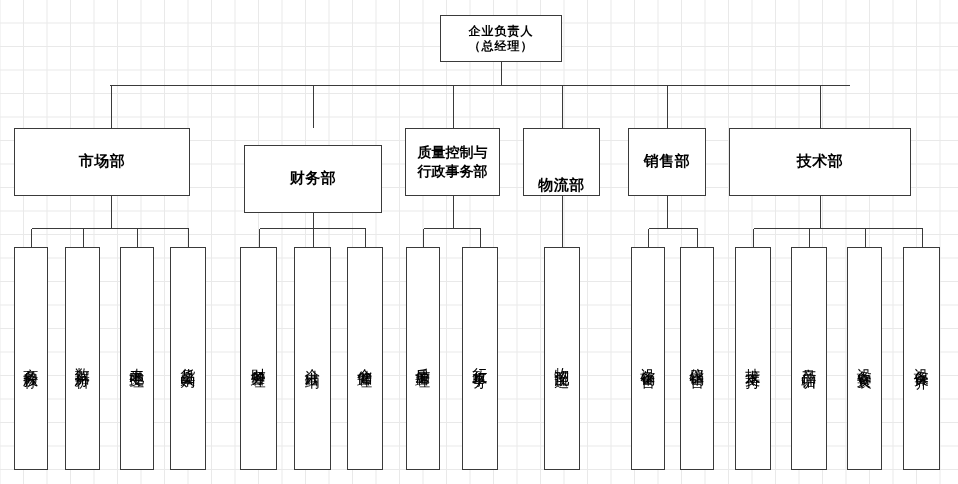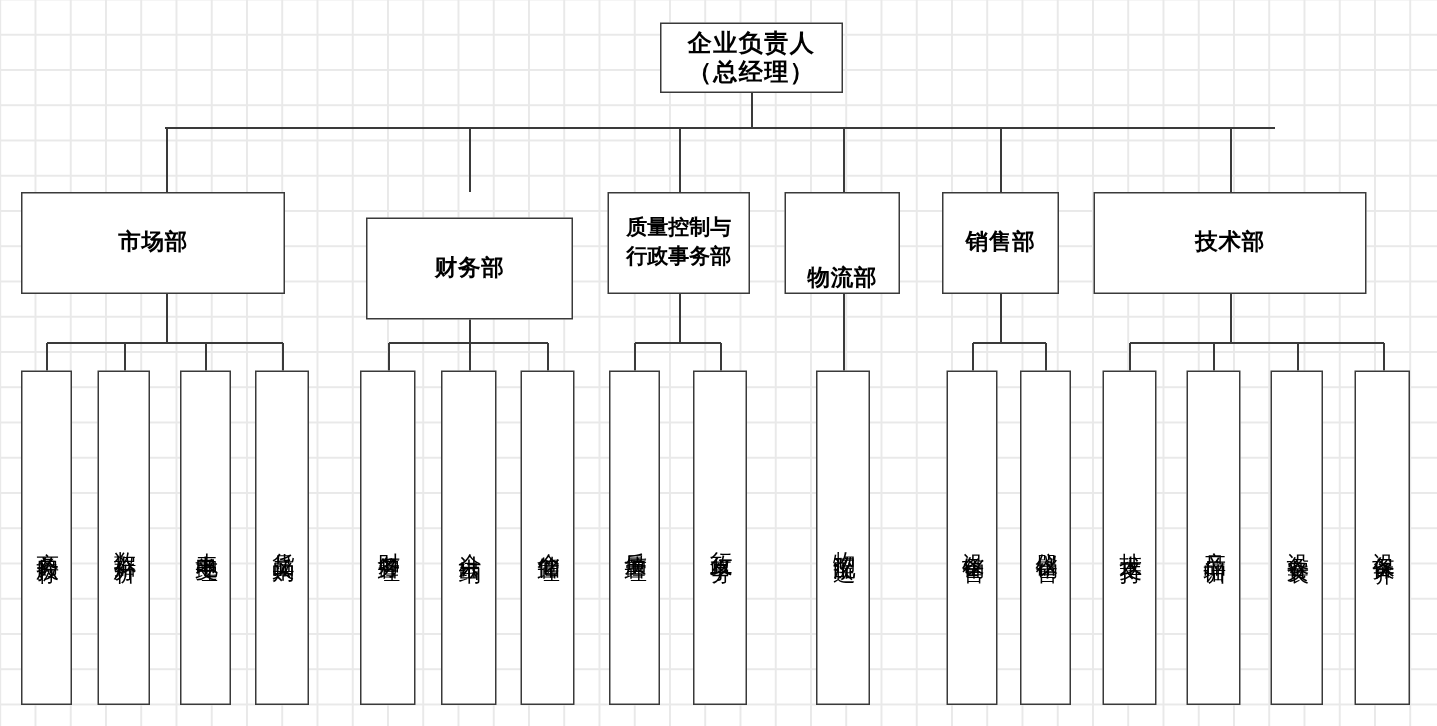--- a/index.html
+++ b/index.html
@@ -36,21 +36,21 @@
     display: flex;
     align-items: center;
     justify-content: center;
     text-align: center;
     color: #000000;
     line-height: 1.18;
     white-space: pre-line;
   }
   .node.root {
     font-weight: bold;
-    font-size: 16px;
+    font-size: 12px;
     letter-spacing: 1px;
     font-family: "DejaVu Sans", "Liberation Sans", sans-serif;
   }
   .node.dept {
     font-weight: bold;
     font-size: 15px;
     letter-spacing: 0.5px;
     font-family: "DejaVu Sans", "Liberation Sans", sans-serif;
   }
   .node.dept.two-line {

